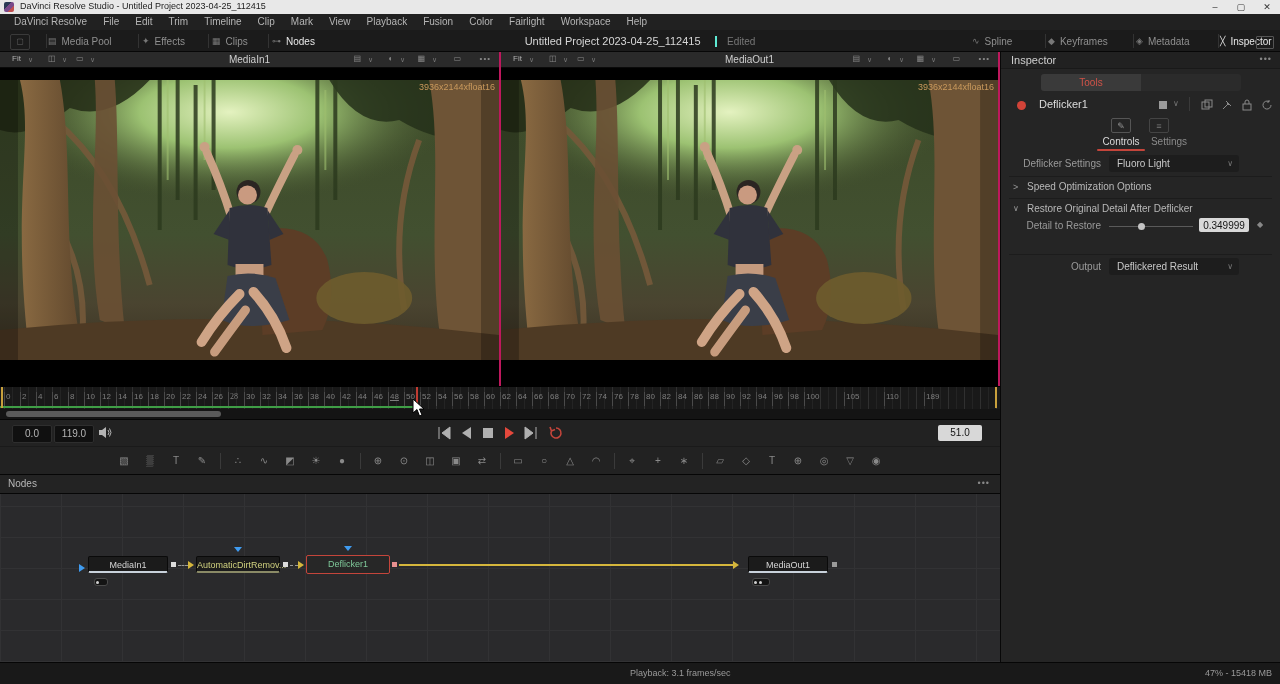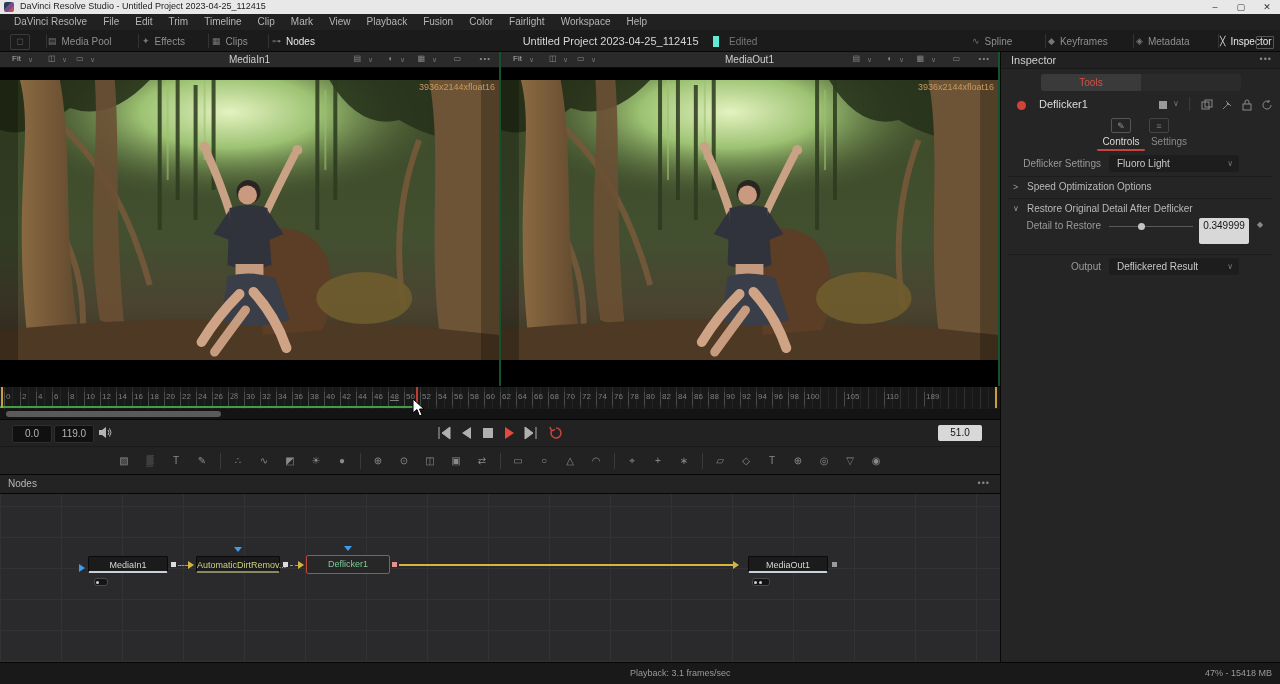--- a/index.html
+++ b/index.html
@@ -1,16 +1,16 @@
 <!DOCTYPE html>
 <html><head>
 <meta charset="utf-8">
 <style>
   html,body{margin:0;padding:0;background:#000;}
-  #app{position:relative;width:1280px;height:684px;background:#14532d;overflow:hidden;
+  #app{position:relative;width:1280px;height:684px;background:#be185d;overflow:hidden;
        font-family:"Liberation Sans",sans-serif;color:#c8c8c8;-webkit-font-smoothing:antialiased;}
   .abs{position:absolute;}
   
   #titlebar{left:0;top:0;width:1280px;height:14px;background:#e8e8e8;color:#1c1c1c;font-size:9px;}
   #titlebar .appicon{left:4px;top:2px;width:10px;height:10px;border-radius:2px;
       background:linear-gradient(135deg,#2b3a55 0 40%,#7a4a8a 40% 70%,#c05050 70%);}
   #titlebar .t{left:20px;top:1px;}
   .winbtn{top:0px;width:26px;height:14px;text-align:center;font-size:9px;line-height:14px;color:#333;}
   
   #menubar{left:0;top:14px;width:1280px;height:16px;background:#212121;font-size:10px;color:#b5b5b5;
@@ -40,21 +40,21 @@
   .seg .off{color:#686868;margin-top:43px;}
   .ticon{width:20px;height:15px;border:1px solid #555;border-radius:2px;color:#999;font-size:9px;
          text-align:center;line-height:15px;box-sizing:border-box;}
   .insp-row-label{position:absolute;left:0;width:100px;text-align:right;color:#9a9a9a;}
   .dropdown{position:absolute;left:108px;width:130px;height:17px;background:#1d1d1d;border-radius:3px;
             color:#c8c8c8;line-height:17px;padding-left:8px;box-sizing:border-box;}
   .dropdown .chev{position:absolute;right:6px;top:0;color:#777;font-size:8px;}
   .section-chev{position:absolute;left:12px;color:#9a9a9a;font-size:9px;}
   .section-title{position:absolute;left:26px;color:#b8b8b8;}
   .divline{position:absolute;left:8px;right:8px;height:1px;background:#1c1c1c;}
-  .valuebox{position:absolute;height:26px;background:#d8d8d8;color:#141414;border-radius:2px;
+  .valuebox{position:absolute;height:14px;background:#d8d8d8;color:#141414;border-radius:2px;
             font-size:10px;line-height:15px;text-align:center;}
   
   #ruler{left:0;top:386px;width:1000px;height:23px;background:#191919;border-top:1px solid #000;box-sizing:border-box;
      background-image:repeating-linear-gradient(90deg,#303030 0 1px,transparent 1px 16px),
                       repeating-linear-gradient(90deg,#242424 0 1px,transparent 1px 8px);
      background-position:4px 0,4px 0;}
   .ruler-label{position:absolute;top:5px;font-size:8px;color:#7e7e7e;border-left:1px solid #4a4a4a;
                padding-left:1px;line-height:9px;height:14px;}
   #cacheline{left:0;top:406px;height:2px;background:#3f9e46;}
   #range-start{left:1px;top:387px;width:2px;height:21px;background:#c8a03c;}
@@ -140,21 +140,21 @@
         <span class="g">▦</span>
         <span>Clips</span>
       </div>
     <span class="tdiv abs" style="left:258px;top:4px"></span>
     <div class="tbtn active abs" style="left:272px">
         <span class="g">⊶</span>
         <span>Nodes</span>
       </div>
     <div class="abs" style="left:440px;right:440px;top:0;height:22px;text-align:center">
       <span style="font-size:11px;color:#d6d6d6;line-height:22px">Untitled Project 2023-04-25_112415</span>
-      <span style="font-size:10px;color:#777;margin-left:10px;padding-left:10px;border-left:6px solid #5eead4">Edited</span>
+      <span style="font-size:10px;color:#777;margin-left:10px;padding-left:10px;border-left:2px solid #5eead4">Edited</span>
     </div>
     <div class="tbtn abs" style="left:972px">
         <span class="g">∿</span>
         <span>Spline</span>
       </div>
     <span class="tdiv abs" style="left:1035px;top:4px"></span>
     <div class="tbtn abs" style="left:1048px">
         <span class="g">◆</span>
         <span>Keyframes</span>
       </div>

